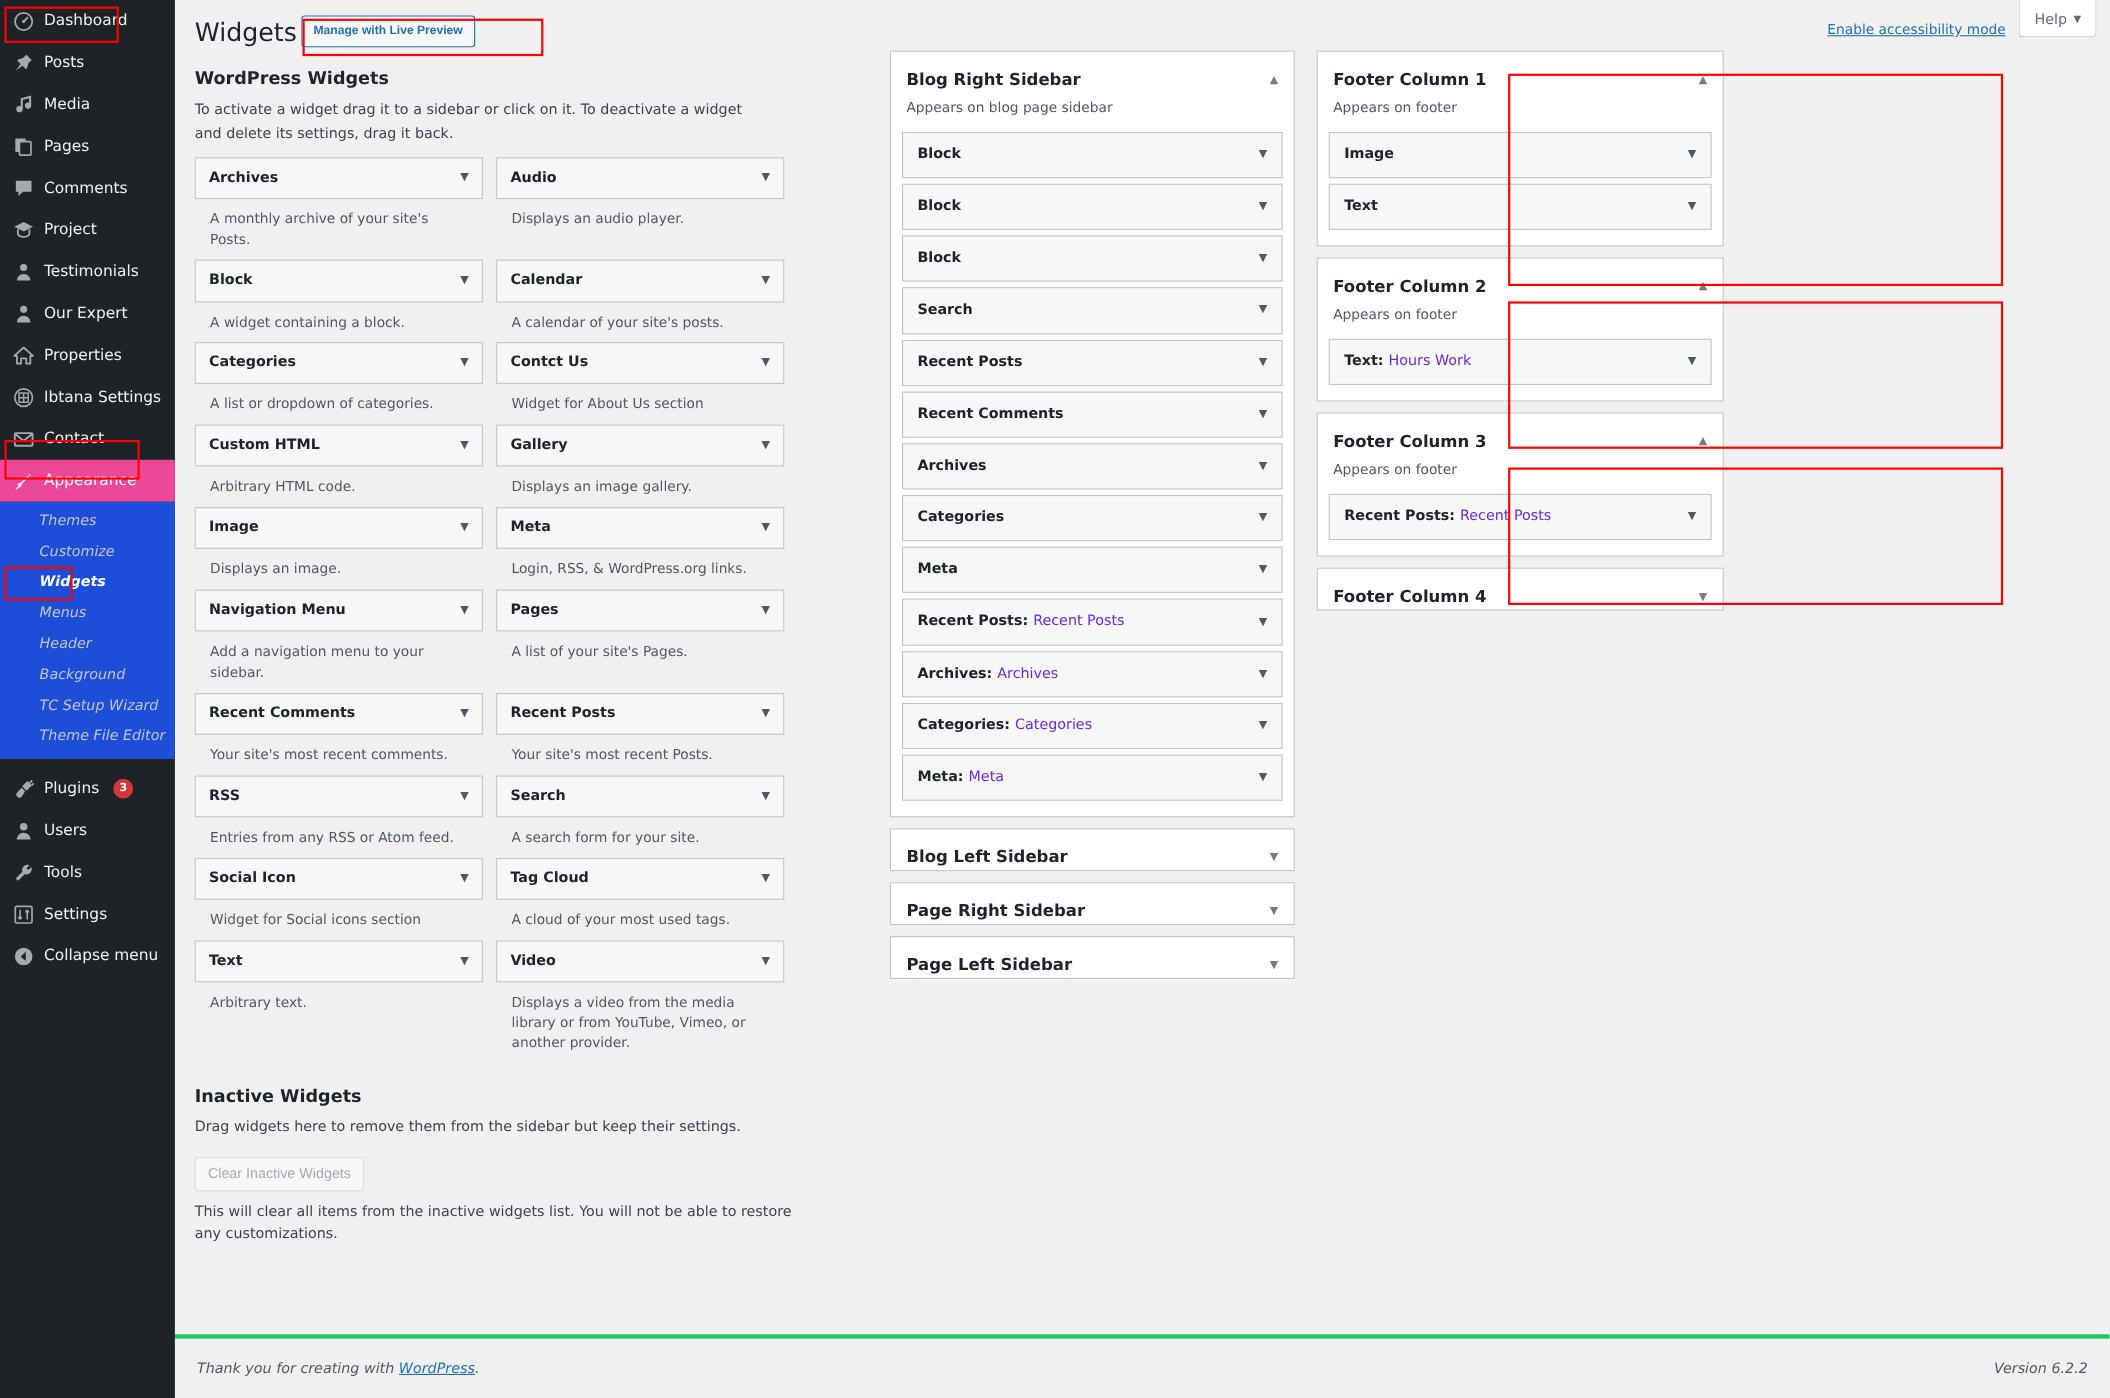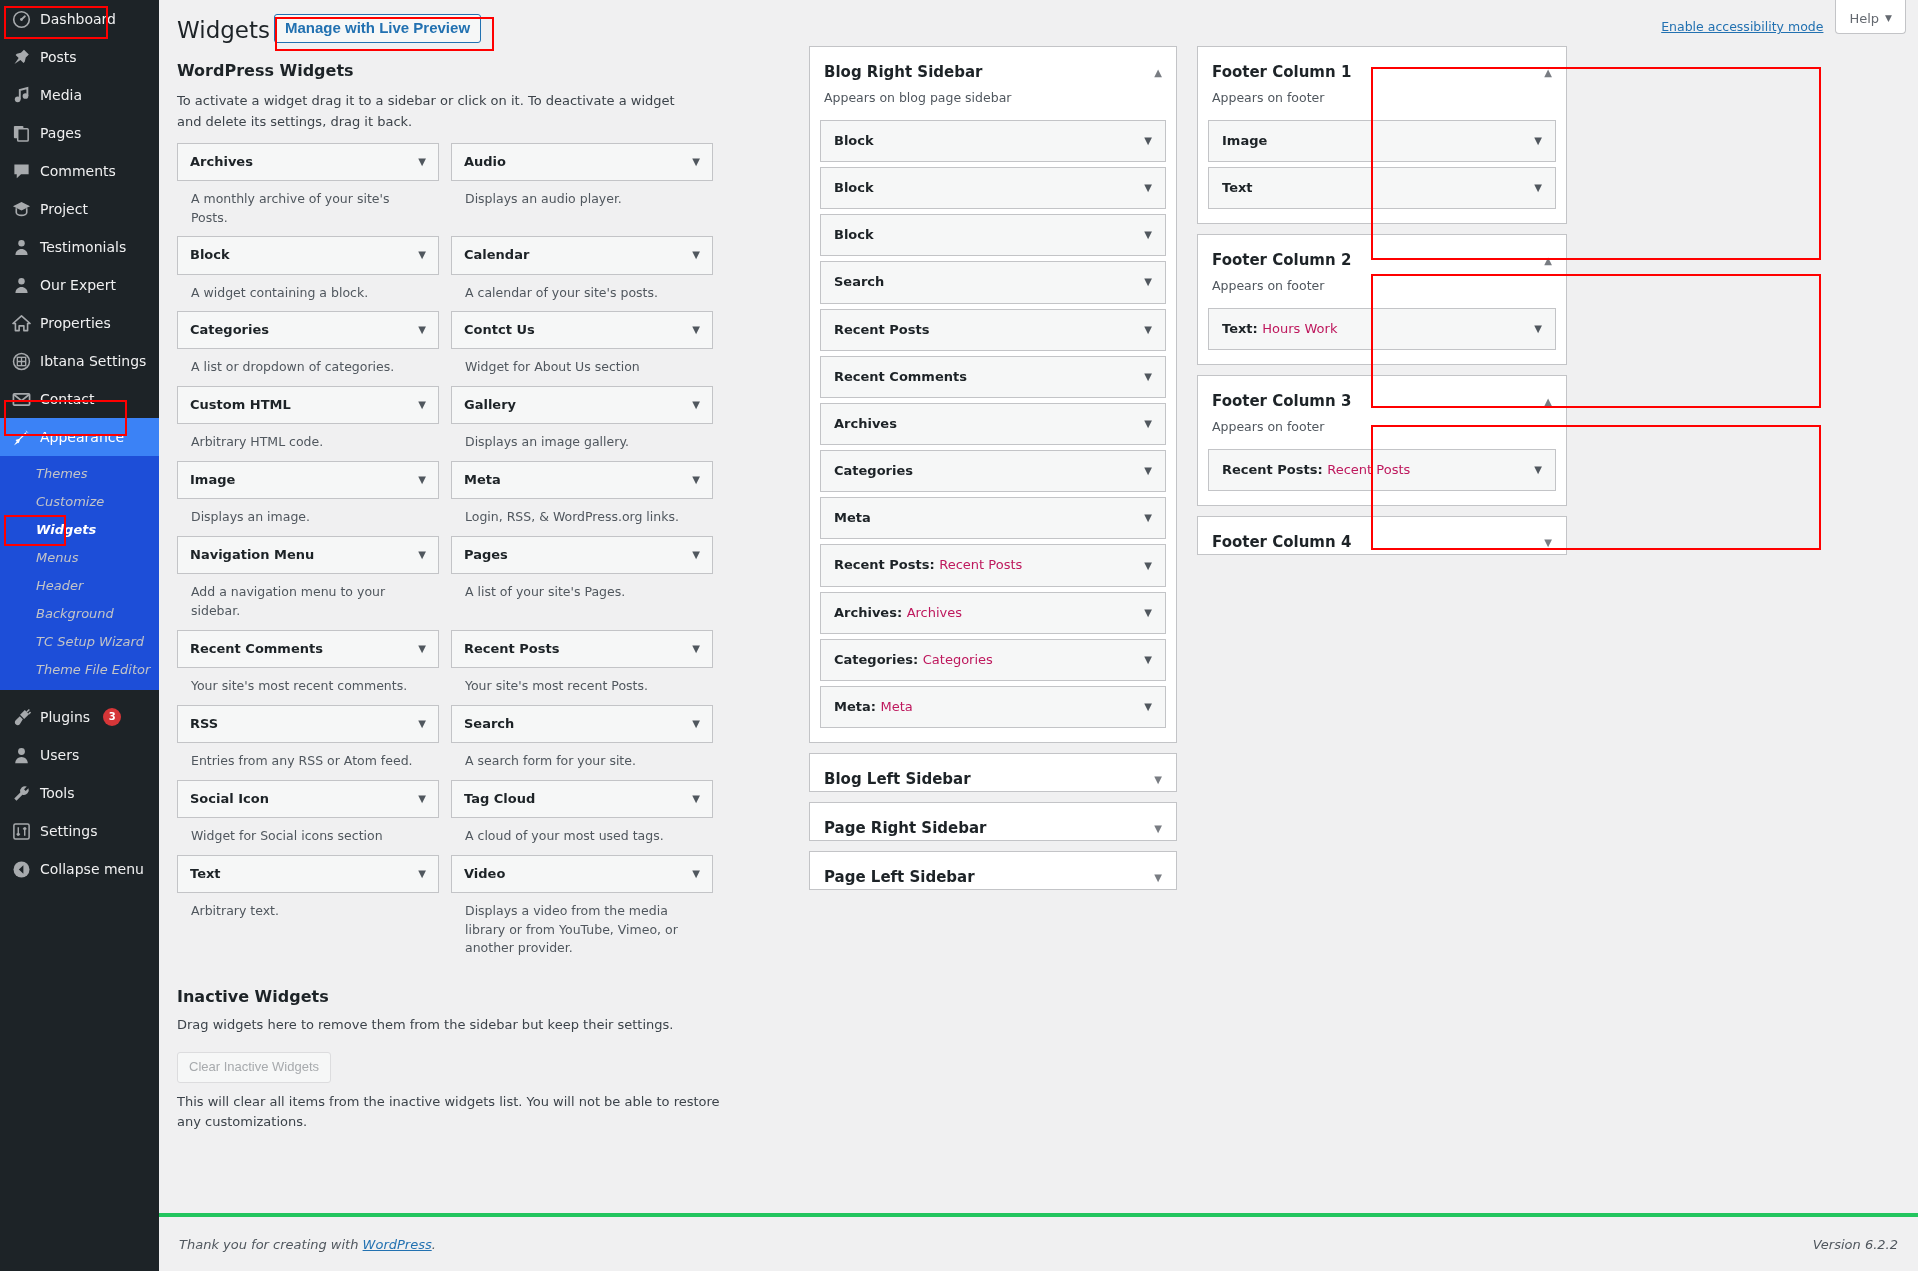--- a/index.html
+++ b/index.html
@@ -28,21 +28,21 @@
     gap: 9px;
     padding: 9px 0 9px 11px;
     font-size: 14px;
     color: #f0f0f1;
     line-height: 18px;
     position: relative;
     cursor: pointer;
   }
   .menu-item .mi-label { white-space: nowrap; }
   .menu-item.current {
-    background: #3b82f6;
+    background: #ec4899;
     color: #fff;
     font-weight: 400;
   }
   .menu-item.current::after {
     content: "";
     position: absolute;
     right: -8px;
     top: 50%;
     transform: translateY(-50%);
     border: 8px solid transparent;
@@ -147,21 +147,21 @@
     font-weight: 400;
     color: #1d2327;
     line-height: 1.3;
     padding: 9px 0 4px;
   }
   .live-preview-btn {
     margin-left: 4px;
     background: #f6f7f7;
     border: 1px solid #2271b1;
     color: #2271b1;
-    font-size: 15px;
+    font-size: 11px;
     font-weight: bold;
     padding: 4px 10px 5px;
     border-radius: 3px;
     cursor: pointer;
     line-height: 18px;
   }
 
   
   .widgets-holder {
     display: flex;
@@ -273,21 +273,21 @@
     margin-bottom: 5px;
     cursor: move;
     min-height: 40px;
   }
   .sb-widget .wtitle {
     font-size: 13px;
     font-weight: bold;
     color: #1d2327;
     line-height: 1.4;
   }
-  .sb-widget .wtitle .winst { font-weight: normal; color: #be185d; }
+  .sb-widget .wtitle .winst { font-weight: normal; color: #6d28d9; }
   .sb-widget .arrow { color: #50575e; font-size: 10px; line-height: 1;}
   .sb-closed-pad { padding-bottom: 16px; }
 
   
   #wpfooter {
     position: absolute;
     bottom: 0; left: 0; right: 0;
     height: 58px;
     border-top: 4px solid #22c55e;
     display: flex;

